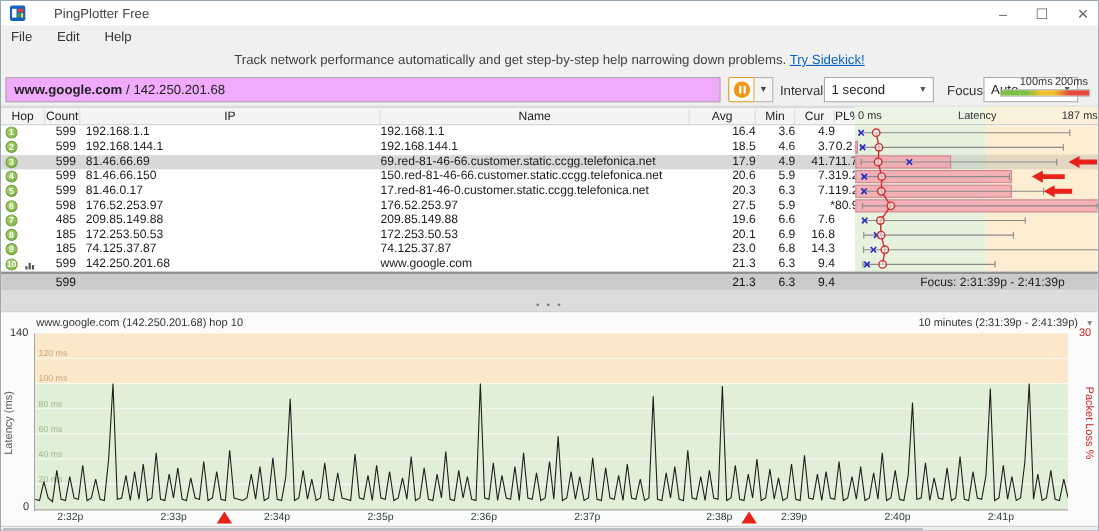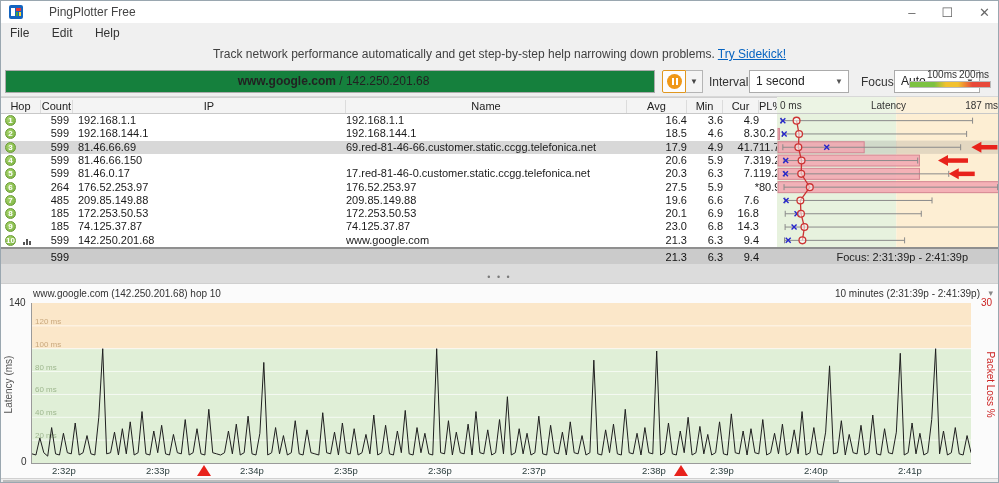--- a/index.html
+++ b/index.html
@@ -20,21 +20,21 @@
 
   
   .topzone { position:absolute; left:0; top:22px; width:100%; height:74px; background:#f0f0f0; border-bottom:1px solid #d8d8d8; }
   .menubar { position:absolute; left:0; top:0; width:100%; height:20px; }
   .menubar span { display:inline-block; padding:3px 9px; font-size:12px; color:#333; }
   .banner { position:absolute; left:0; top:24px; width:100%; text-align:center; font-size:12px; color:#414141; }
   .banner a { color:#0563c1; text-decoration:underline; }
 
   
   .toolbar { position:absolute; left:0; top:44px; width:100%; height:30px; }
-  .target-box { position:absolute; left:4px; top:3px; width:650px; height:23px; background:#15803d; border:1px solid #ababab; font-size:12px; color:#222; line-height:21px; padding-left:7px;text-align:center; }
+  .target-box { position:absolute; left:4px; top:3px; width:650px; height:23px; background:#f0abfc; border:1px solid #ababab; font-size:12px; color:#222; line-height:21px; padding-left:7px; }
   .target-box b { font-weight:bold; }
   .pause-btn { position:absolute; left:661px; top:3px; width:24px; height:23px; background:#fdfdfd; border:1px solid #e0971f; border-radius:2px 0 0 2px; text-align:center; }
   .pause-circle { display:inline-block; margin-top:3px; width:15px; height:15px; border-radius:50%; background:#f09817; position:relative; }
   .pause-circle::before, .pause-circle::after { content:""; position:absolute; top:4px; width:2px; height:7px; background:#fff; }
   .pause-circle::before{ left:5px; } .pause-circle::after{ left:9px; }
   .pause-drop { position:absolute; left:685px; top:3px; width:17px; height:23px; background:#f4f4f4; border:1px solid #b5b5b5; border-left:none; font-size:8px; color:#444; text-align:center; line-height:22px; }
   .tb-label { position:absolute; top:8px; font-size:12px; color:#333; }
   .select { position:absolute; top:3px; height:23px; background:#fff; border:1px solid #ababab; font-size:12px; color:#222; line-height:21px; padding-left:6px; }
   .select .arrow { position:absolute; right:5px; top:0; font-size:8px; color:#555; line-height:22px; }
   .legend { position:absolute; left:908px; top:2px; width:82px; }
@@ -179,55 +179,56 @@
         <span class="cell c-cur">4.9</span>
         <span class="cell c-pl"></span>
       </div>
       <div class="hop-row" style="top: 13.3px;">
         <span class="hop-badge">2</span>
         <span class="cell c-count">599</span>
         <span class="cell c-ip">192.168.144.1</span>
         <span class="cell c-name">192.168.144.1</span>
         <span class="cell c-avg">18.5</span>
         <span class="cell c-min">4.6</span>
-        <span class="cell c-cur">8.3</span>
+        <span class="cell c-cur">3.7</span>
         <span class="cell c-pl">0.2</span>
       </div>
       <div class="hop-row selected" style="top: 26.6px;">
         <span class="hop-badge">3</span>
         <span class="cell c-count">599</span>
         <span class="cell c-ip">81.46.66.69</span>
         <span class="cell c-name">69.red-81-46-66.customer.static.ccgg.telefonica.net</span>
         <span class="cell c-avg">17.9</span>
         <span class="cell c-min">4.9</span>
         <span class="cell c-cur">41.7</span>
         <span class="cell c-pl">11.7</span>
       </div>
       <div class="hop-row" style="top: 39.9px;">
         <span class="hop-badge">4</span>
         <span class="cell c-count">599</span>
         <span class="cell c-ip">81.46.66.150</span>
+        <span class="cell c-name">150.red-81-46-66.customer.static.ccgg.telefonica.net</span>
         <span class="cell c-avg">20.6</span>
         <span class="cell c-min">5.9</span>
         <span class="cell c-cur">7.3</span>
         <span class="cell c-pl">19.2</span>
       </div>
       <div class="hop-row" style="top: 53.2px;">
         <span class="hop-badge">5</span>
         <span class="cell c-count">599</span>
         <span class="cell c-ip">81.46.0.17</span>
         <span class="cell c-name">17.red-81-46-0.customer.static.ccgg.telefonica.net</span>
         <span class="cell c-avg">20.3</span>
         <span class="cell c-min">6.3</span>
         <span class="cell c-cur">7.1</span>
         <span class="cell c-pl">19.2</span>
       </div>
       <div class="hop-row" style="top: 66.5px;">
         <span class="hop-badge">6</span>
-        <span class="cell c-count">264</span>
+        <span class="cell c-count">598</span>
         <span class="cell c-ip">176.52.253.97</span>
         <span class="cell c-name">176.52.253.97</span>
         <span class="cell c-avg">27.5</span>
         <span class="cell c-min">5.9</span>
         <span class="cell c-cur">*</span>
         <span class="cell c-pl">80.9</span>
       </div>
       <div class="hop-row" style="top: 79.8px;">
         <span class="hop-badge">7</span>
         <span class="cell c-count">485</span>

